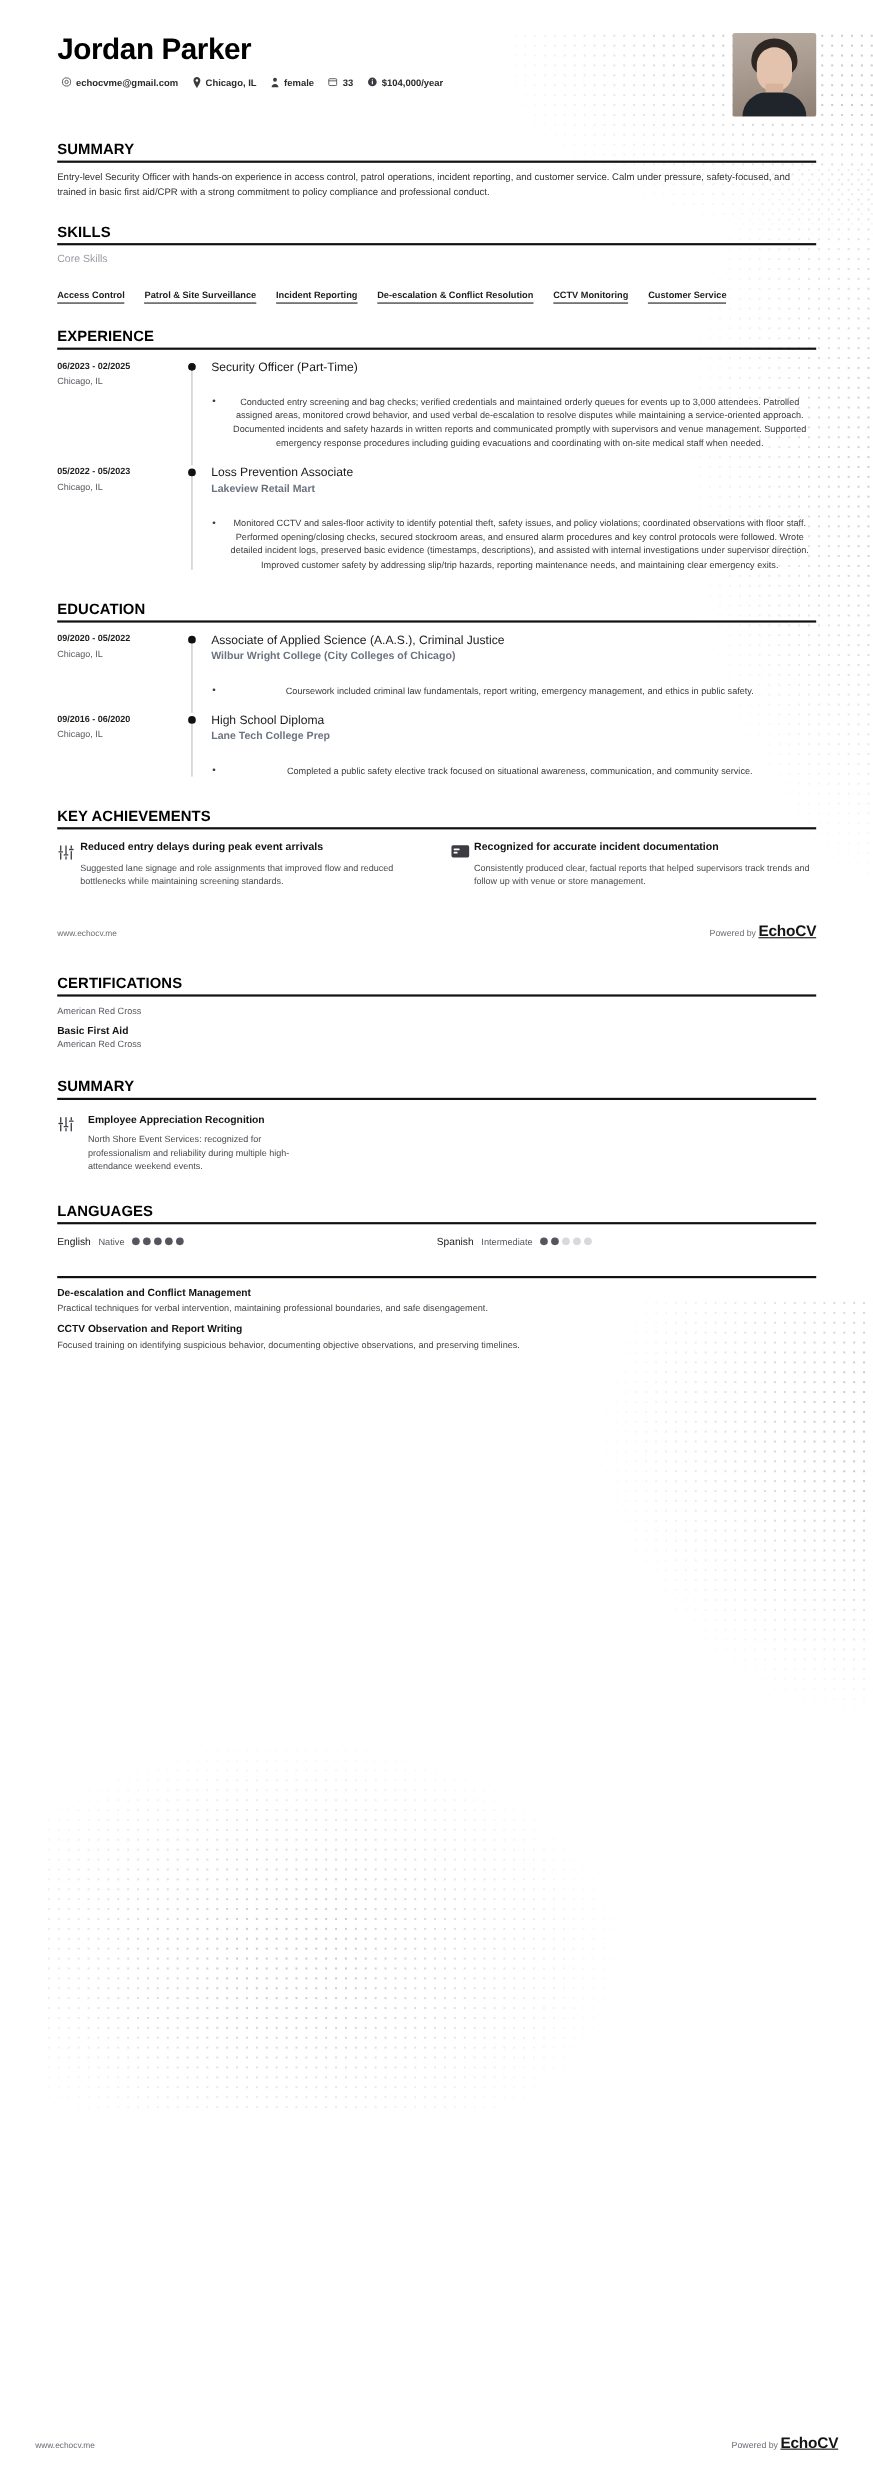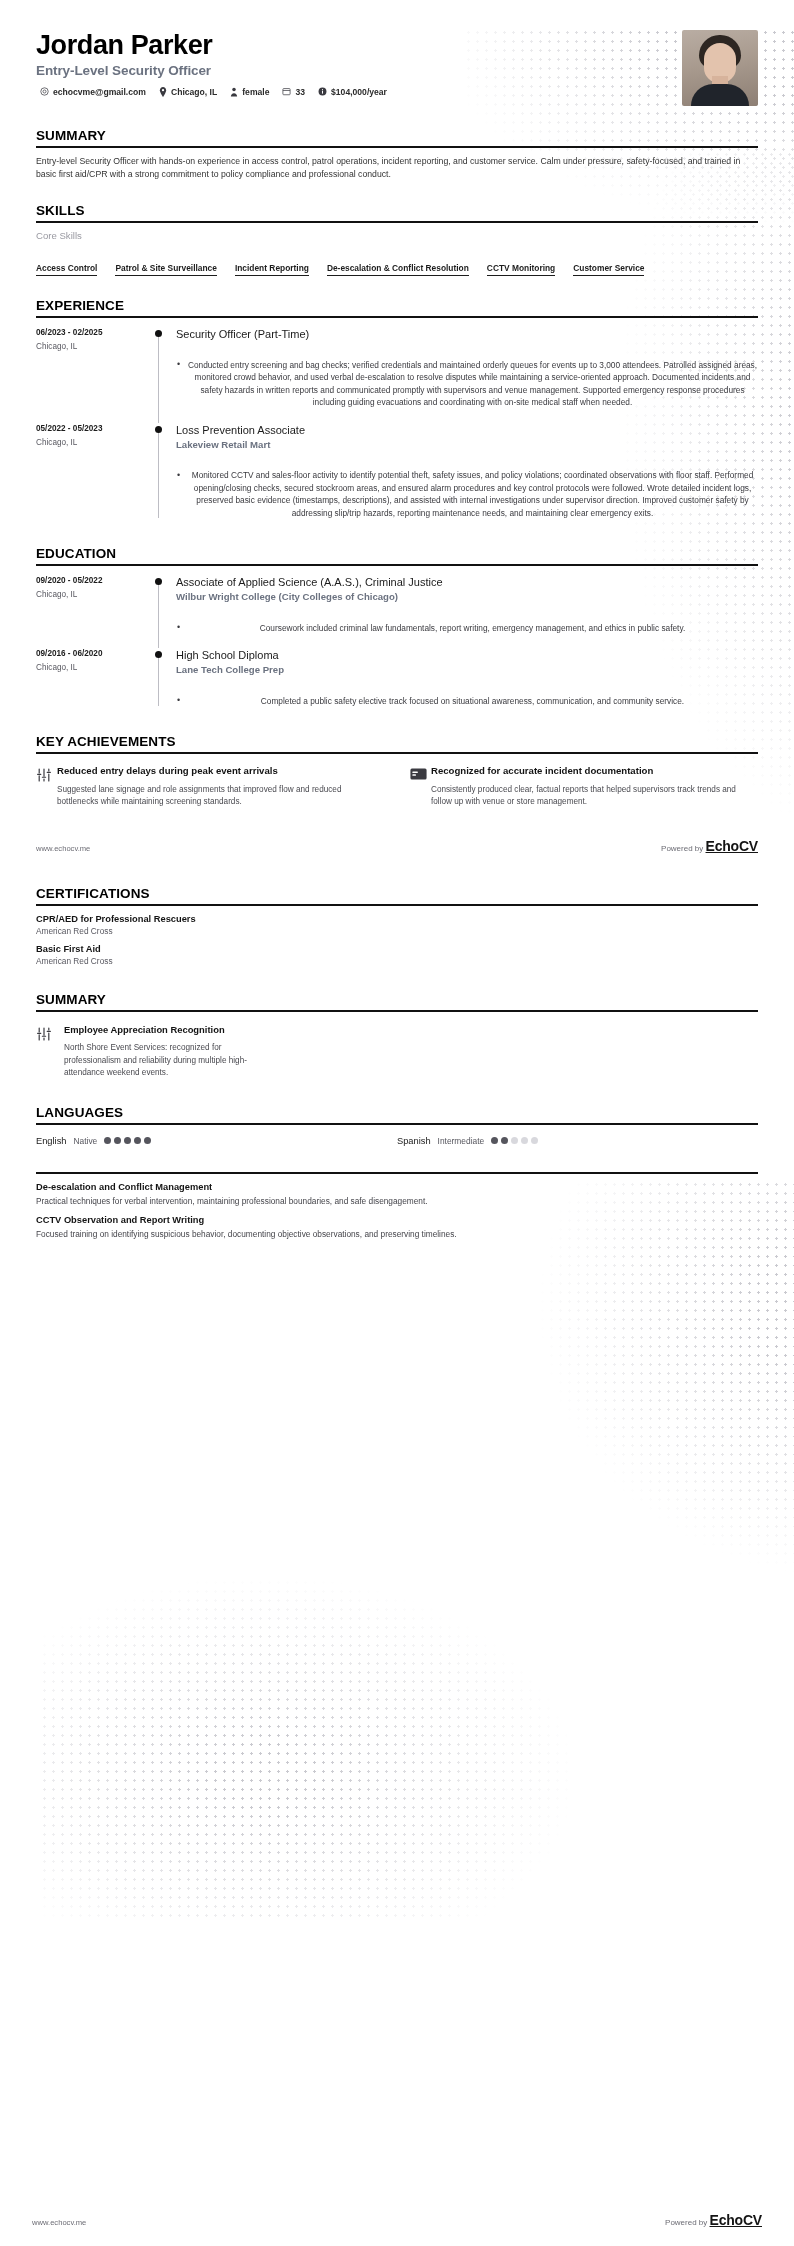--- a/index.html
+++ b/index.html
@@ -25,21 +25,21 @@
   .deco-b { top: 150px; right: -30px; width: 300px; height: 760px;
             -webkit-mask-image: radial-gradient(ellipse 120% 80% at 115% 35%, #000 18%, transparent 70%);
             mask-image: radial-gradient(ellipse 120% 80% at 115% 35%, #000 18%, transparent 70%); }
   .deco-c { top: 1180px; right: -20px; width: 330px; height: 420px;
             -webkit-mask-image: radial-gradient(ellipse 130% 90% at 110% 30%, #000 20%, transparent 72%);
             mask-image: radial-gradient(ellipse 130% 90% at 110% 30%, #000 20%, transparent 72%); }
   .deco-d { top: 1560px; left: 40px; width: 560px; height: 360px;
             -webkit-mask-image: radial-gradient(ellipse 90% 90% at 40% 60%, #000 10%, transparent 62%);
             mask-image: radial-gradient(ellipse 90% 90% at 40% 60%, #000 10%, transparent 62%); }
 
-  .page { position: relative; z-index: 2; padding: 0 36px; }
+  .page { position: relative; z-index: 2; padding: 0 52px; }
 
   
   .header { display: flex; align-items: flex-start; padding-top: 30px; }
   .header-left { flex: 1; min-width: 0; }
   .full-name {
     font-size: 27px; font-weight: bold; letter-spacing: -0.4px;
     color: #000; line-height: 1.14;
   }
   .job-title {
     font-size: 13.5px; font-weight: bold; color: #6b7280;
@@ -191,21 +191,20 @@
 <div class="dot-deco deco-a"></div>
 <div class="dot-deco deco-b"></div>
 <div class="dot-deco deco-c"></div>
 <div class="dot-deco deco-d"></div>
 
 <div class="page">
 
   <div class="header">
     <div class="header-left">
       <div class="full-name">Jordan Parker</div>
-      <div class="job-title">Entry-Level Security Officer</div>
       <div class="contact-row">
 
         <div class="contact-item">
           <span>
             <svg width="9" height="9" viewBox="0 0 16 16" fill="none" stroke="#4a4a50" stroke-width="1.4">
               <circle cx="8" cy="8" r="6.6"></circle>
                 <circle cx="8" cy="8" r="2.7"></circle>
             </svg>
           </span>
           <span>echocvme@gmail.com</span>
@@ -396,21 +395,20 @@
 
   <div class="page-footer">
     <span>www.echocv.me</span>
     <span class="brand"><span>Powered by </span><b>EchoCV</b></span>
   </div>
 
   <div class="section" style="margin-top:32px;">
     <div class="section-title">CERTIFICATIONS</div>
     <div class="section-rule"></div>
     <div class="cert-item">
-      <div class="cert-name">CPR/AED for Professional Rescuers</div>
       <div class="cert-issuer">American Red Cross</div>
     </div>
     <div class="cert-item">
       <div class="cert-name">Basic First Aid</div>
       <div class="cert-issuer">American Red Cross</div>
     </div>
   </div>
 
   <div class="section" style="margin-top:26px;">
     <div class="section-title">SUMMARY</div>

